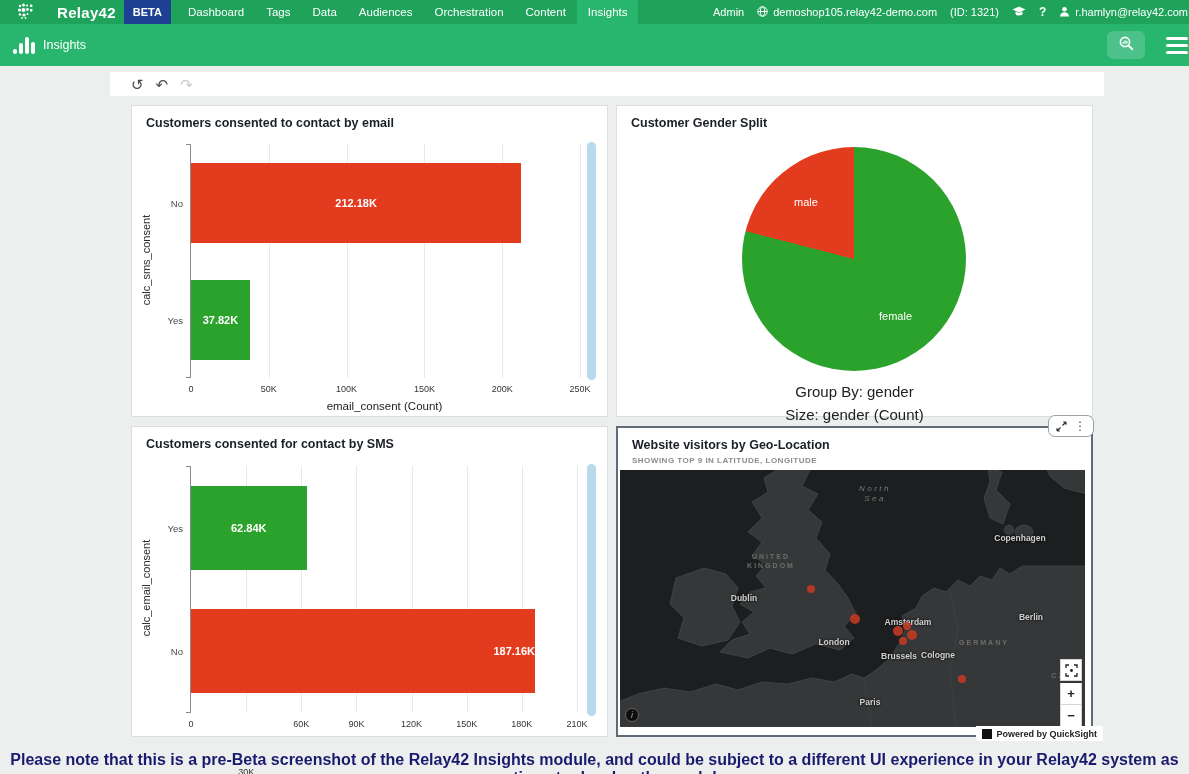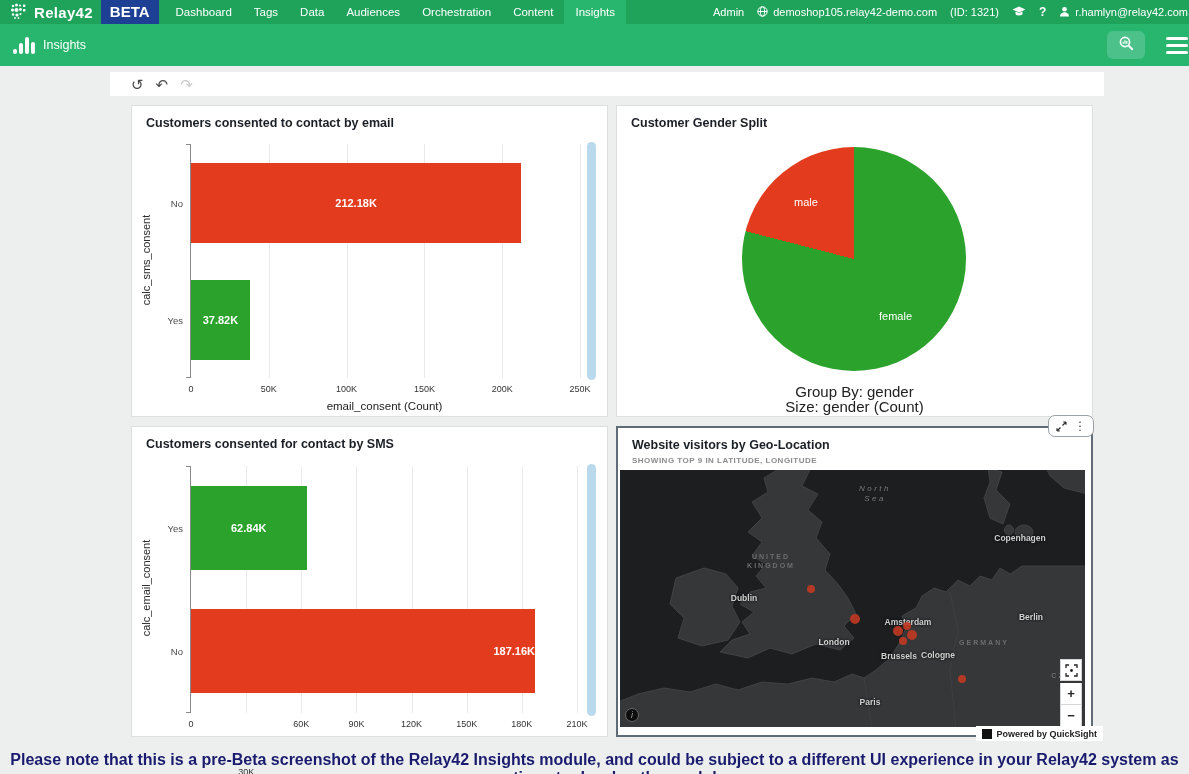--- a/index.html
+++ b/index.html
@@ -4,24 +4,24 @@
 <style>
   * { margin:0; padding:0; box-sizing:border-box; }
   body { font-family:"Liberation Sans", sans-serif; background:#d8dbdb; }
   #screen { position:relative; width:1189px; height:774px; overflow:hidden;
             background:var(--page_bg,#edefef); font-family:"Liberation Sans", sans-serif; }
 
   
   .topbar { position:absolute; left:0; top:0; width:100%; height:24px;
             background:var(--topbar_green,#1fa35b); display:flex; align-items:center;
             color:#fff; font-size:11.5px; white-space:nowrap; }
-  .brand { display:flex; align-items:center; gap:5px; padding-left:10px; cursor:pointer; }
+  .brand { display:flex; align-items:center; gap:21px; padding-left:17px; cursor:pointer; }
   .brand-text { font-weight:bold; font-size:15px; letter-spacing:.3px; }
   .beta { background:var(--beta_blue,#1d3f94); height:24px; line-height:24px; padding:0 9px;
-          font-weight:bold; font-size:15px; margin-left:8px; }
+          font-weight:bold; font-size:11px; margin-left:8px; }
   .navitems { display:flex; height:24px; margin-left:6px; }
   .nav-item { padding:0 11px; line-height:24px; cursor:pointer; }
   .nav-item.active { background:var(--secondary_green,#28b56d); }
   .nav-right { margin-left:auto; display:flex; align-items:center; gap:13px;
                font-size:11px; padding-right:1px; }
   .nav-group { display:flex; align-items:center; gap:5px; }
   .help-glyph { font-weight:bold; font-size:12px; }
 
   
   .subheader { position:absolute; left:0; top:24px; width:100%; height:42px;
@@ -70,21 +70,21 @@
             font-size:11.5px; color:#222; }
   .vscroll { position:absolute; right:11px; width:9px; border-radius:5px;
              background:var(--scrollbar_blue,#b9d9ec); cursor:pointer; }
   .vs1 { top:36px; height:238px; } .vs3 { top:37px; height:252px; }
 
   
   .pie { position:absolute; left:125px; top:41px; width:224px; height:224px; border-radius:50%; cursor:pointer; }
   .pie-lab { position:absolute; color:#fff; font-size:11px; }
   .lab-male { left:177px; top:90px; } .lab-female { left:262px; top:204px; }
   .pie-foot { position:absolute; left:0; width:100%; text-align:center; font-size:15px; color:#222; }
-  .pf1 { top:277px; } .pf2 { top:292px; }
+  .pf1 { top:277px; } .pf2 { top:300px; }
 
   
   .card-subtitle { position:absolute; left:14px; top:28px; font-size:8px; letter-spacing:.5px;
                    color:#8b8b8b; font-weight:bold; }
   .map { position:absolute; left:2px; top:42px; width:465px; height:257px;
          background:var(--map_sea,#1c1e1f); overflow:hidden; cursor:pointer; }
   .map svg.land { position:absolute; left:0; top:0; }
   .map-label { position:absolute; transform:translate(-50%,-50%); white-space:pre-line;
                text-align:center; line-height:1.25; pointer-events:none; }
   .kind-city { color:#d0d0d0; font-size:8.5px; font-weight:bold; text-shadow:0 0 3px #000; }

